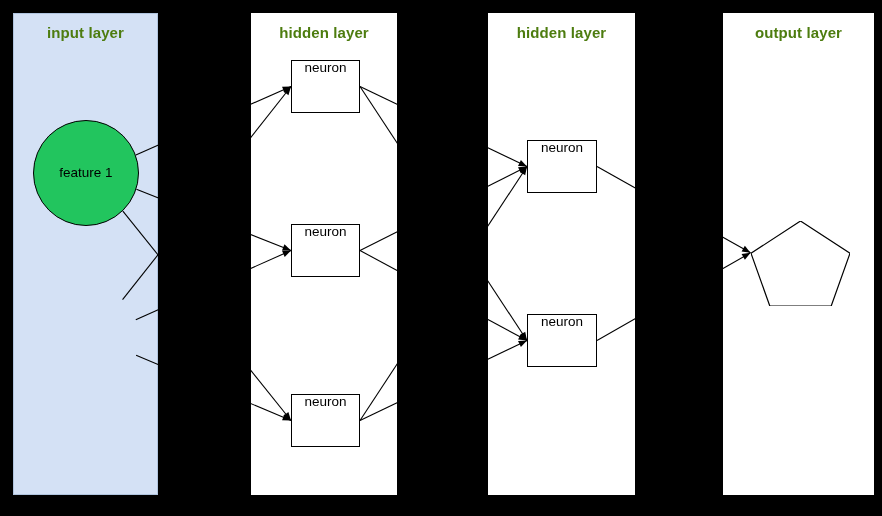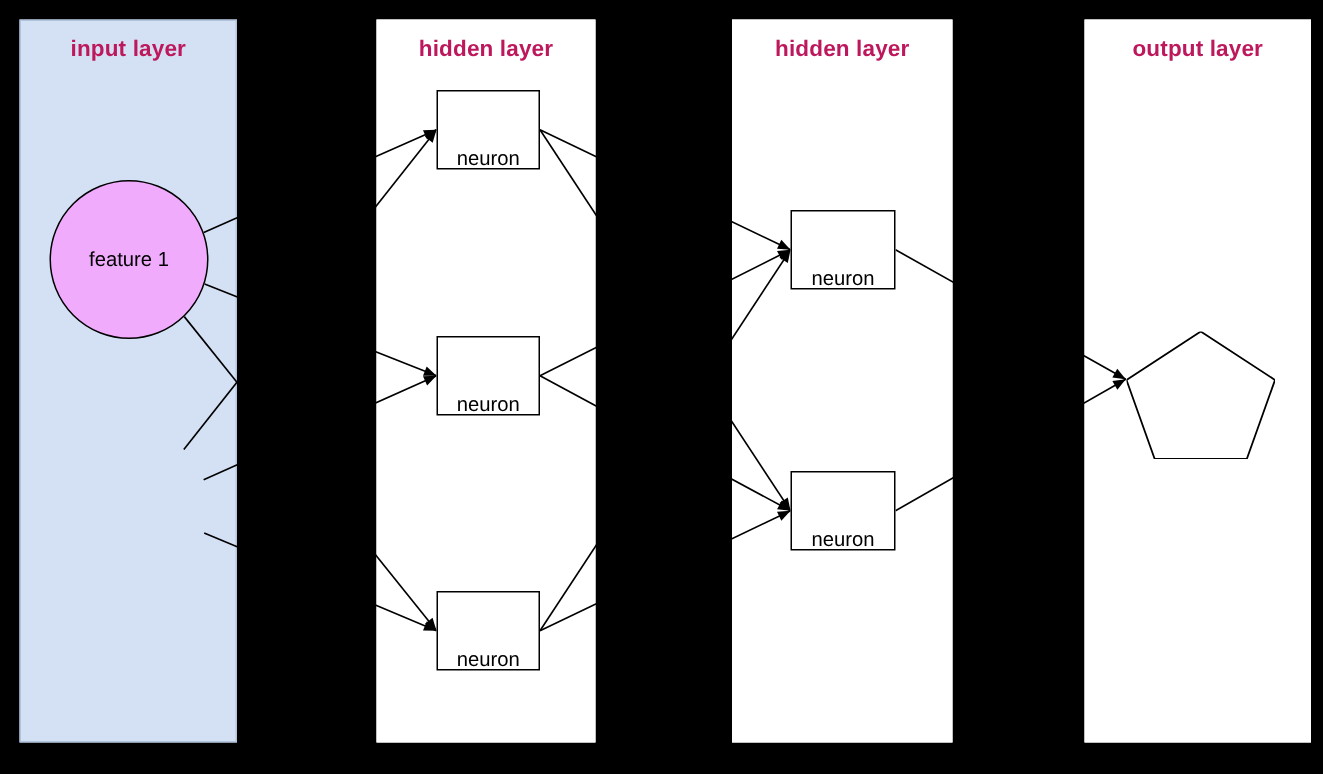--- a/index.html
+++ b/index.html
@@ -18,48 +18,48 @@
   .layer-box {
     position: absolute;
     box-sizing: border-box;
   }
   .layer-title {
     position: absolute;
     width: 100%;
     text-align: center;
     font-weight: bold;
     font-size: 15px;
-    color: #be185d;
+    color: #4d7c0f;
     letter-spacing: 0.1px;
   }
   #svg-edges {
     position: absolute;
     left: 0;
     top: 0;
     width: 882px;
     height: 516px;
     pointer-events: none;
   }
   .node-circle {
     position: absolute;
     border: 1.2px solid #000000;
     border-radius: 50%;
-    background: #f0abfc;
+    background: #22c55e;
     display: flex;
     align-items: center;
     justify-content: center;
     box-sizing: border-box;
     text-align: center;
   }
   .node-rect {
     position: absolute;
     border: 1.4px solid #000000;
     background: #ffffff;
     display: flex;
-    align-items: flex-end;
+    align-items: flex-start;
     justify-content: center;
     box-sizing: border-box;
   }
   .node-label {
     font-size: 13.5px;
     color: #000000;
     line-height: 1;
   }
   .node-pentagon-wrap {
     position: absolute;

